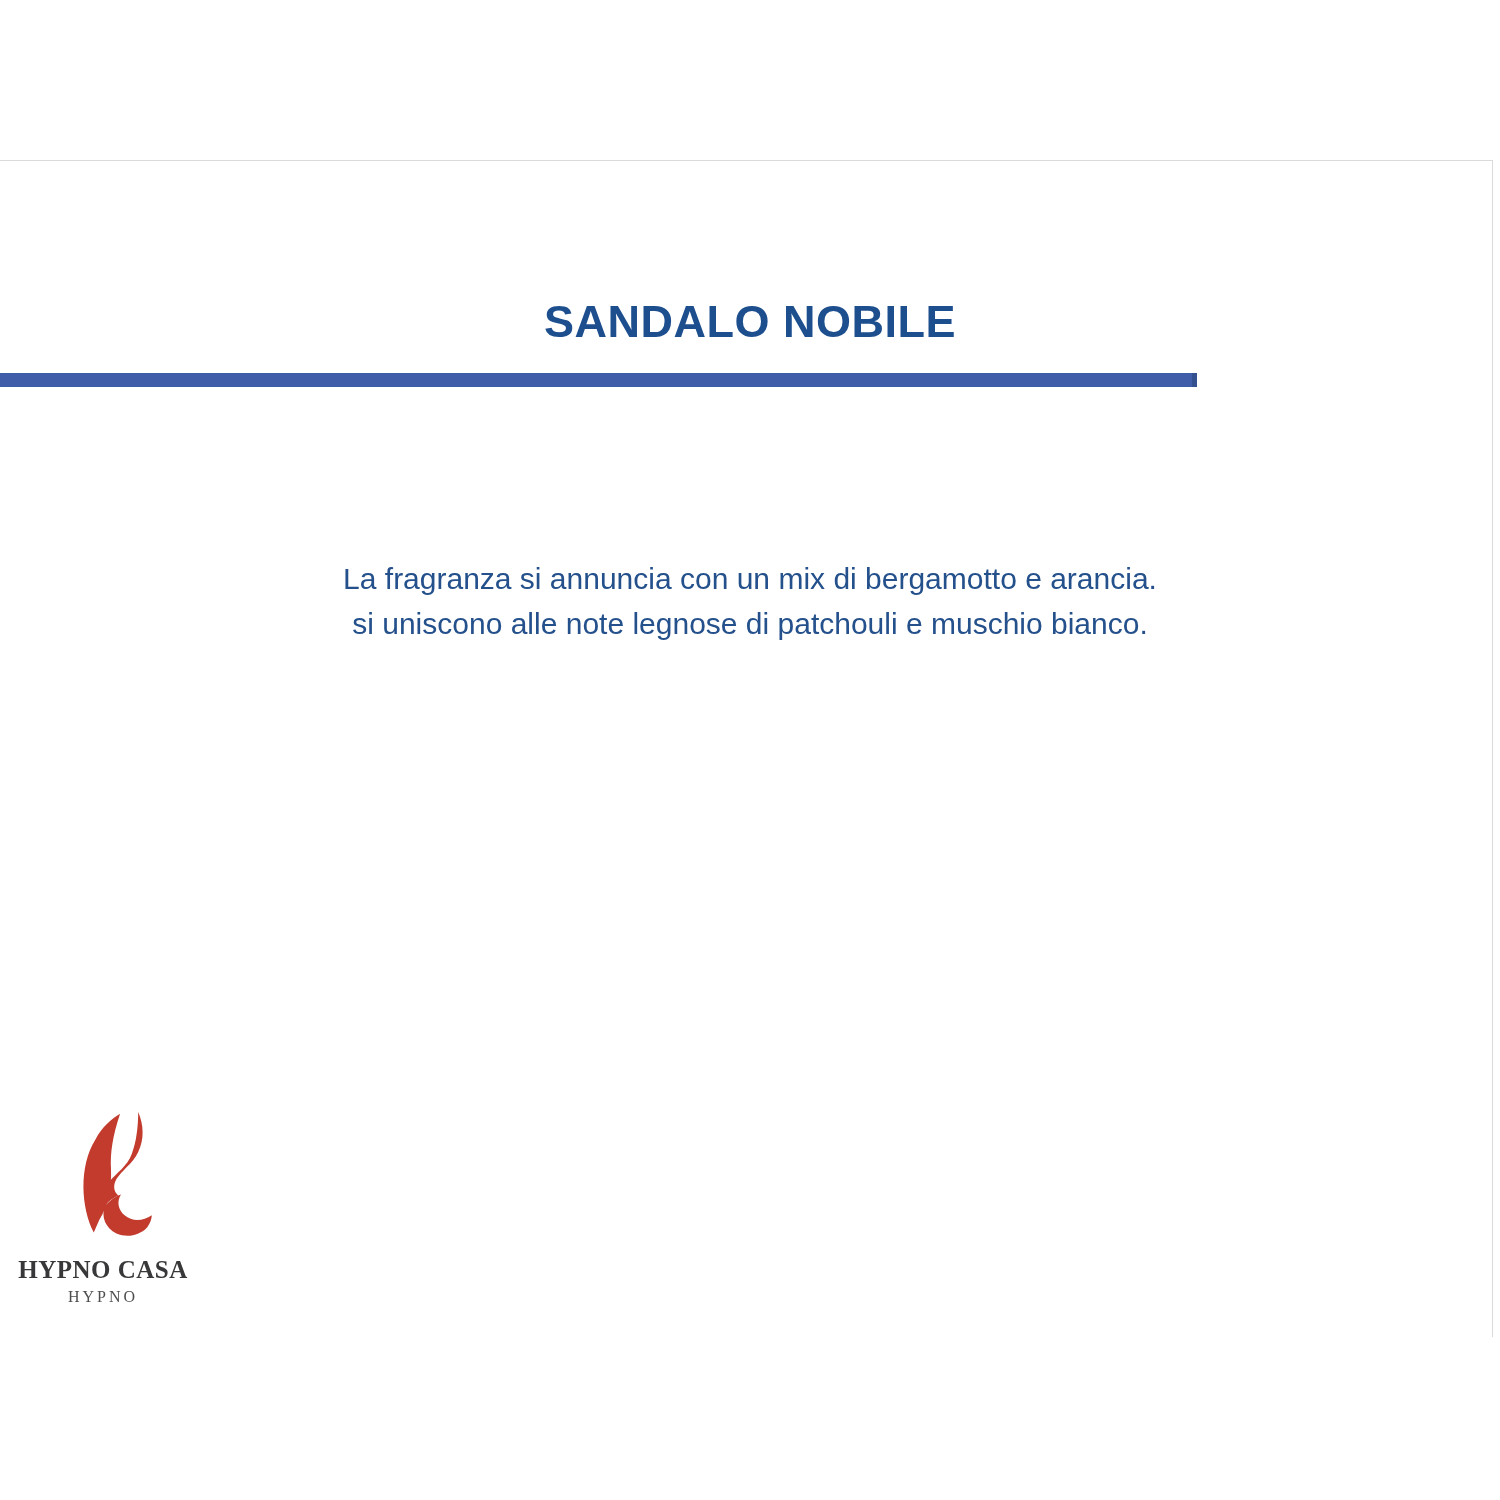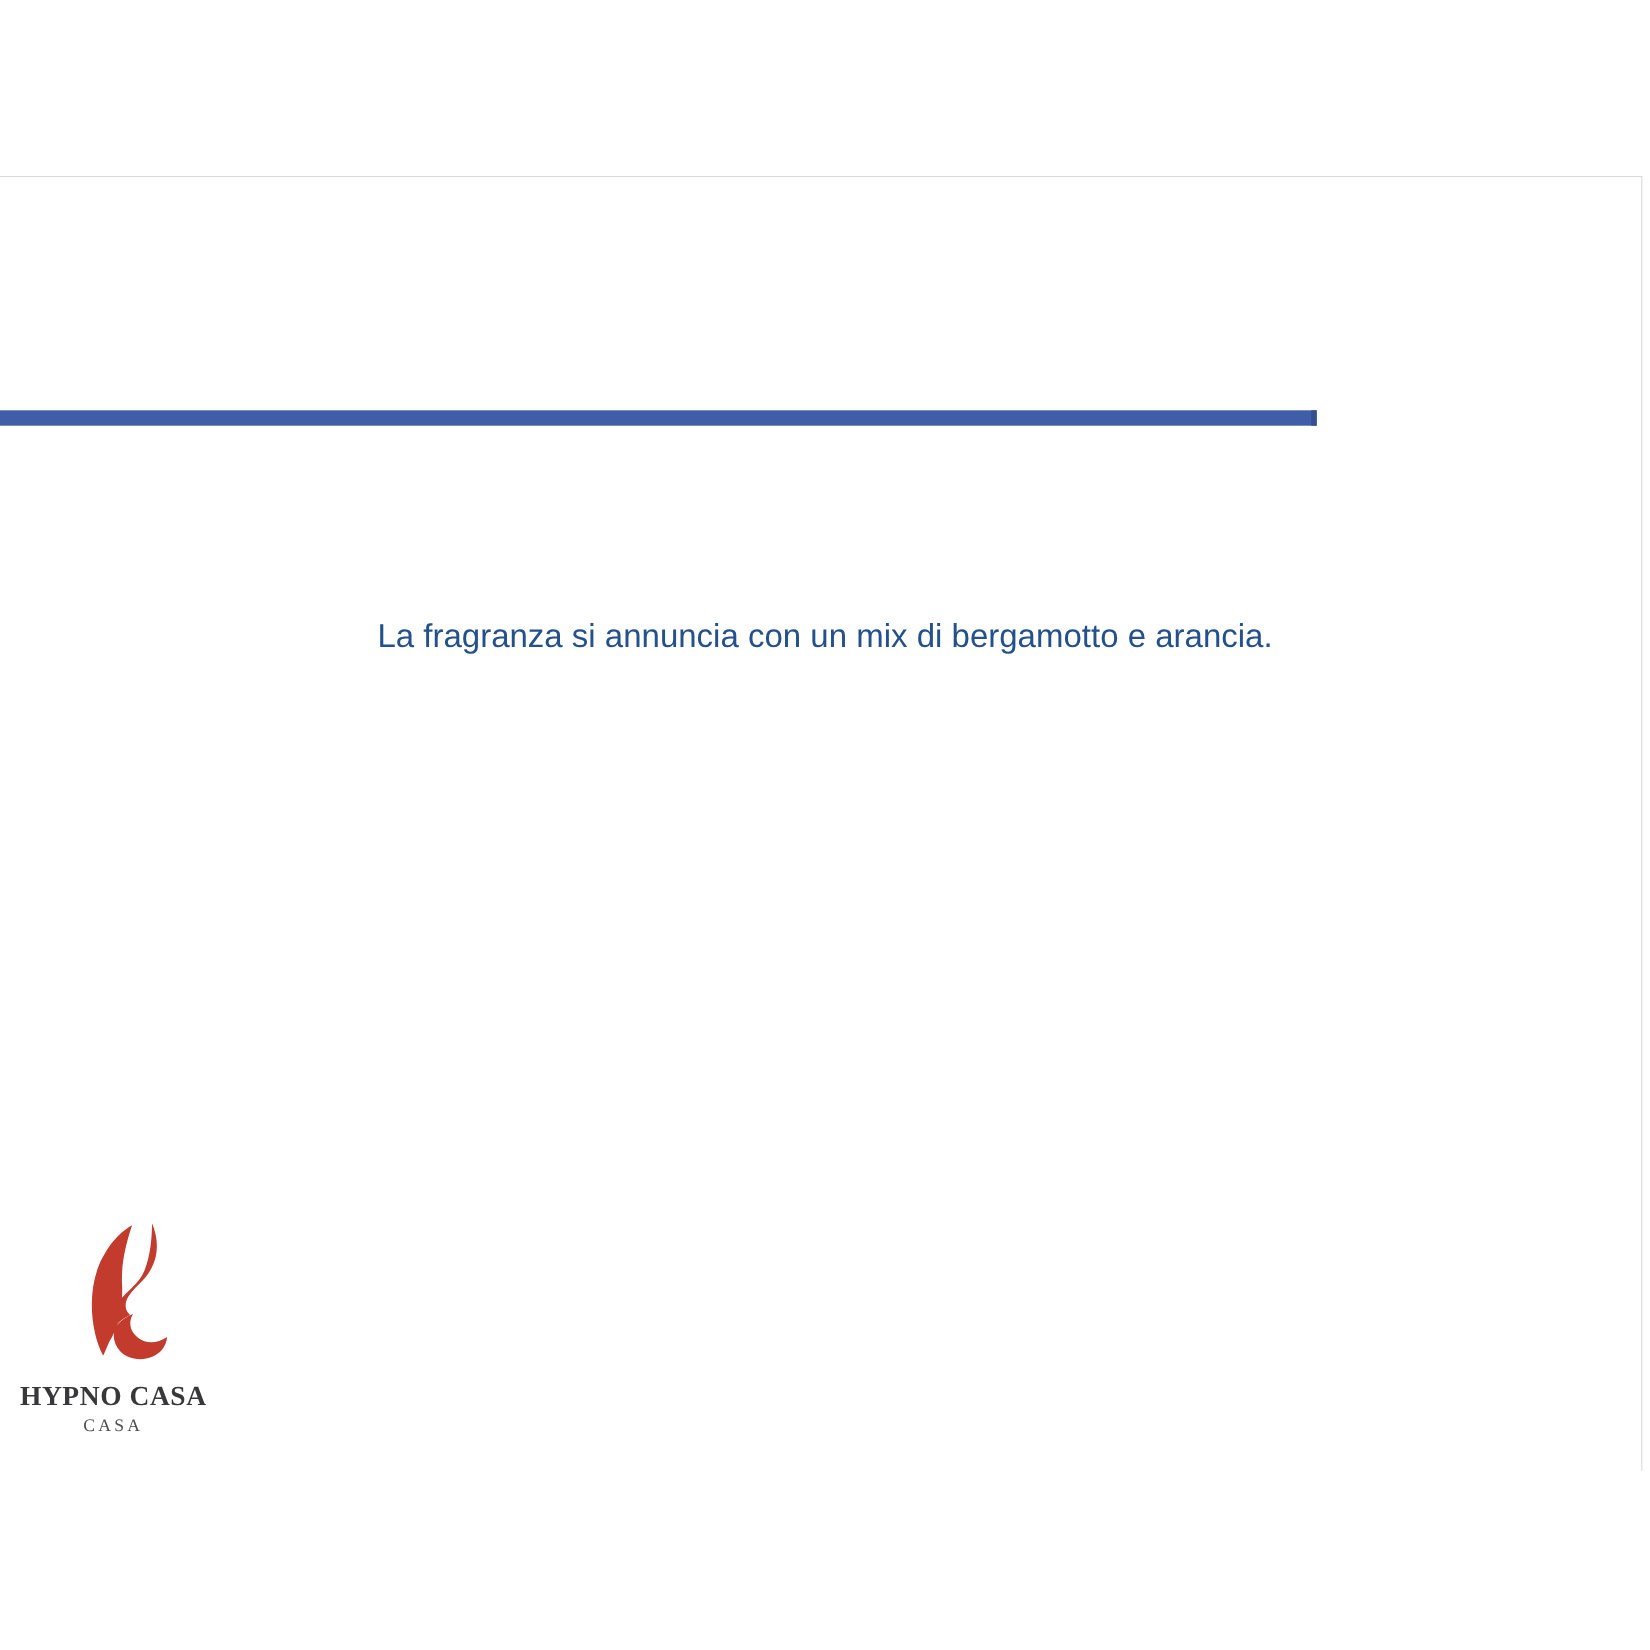--- a/index.html
+++ b/index.html
@@ -87,37 +87,39 @@
     margin-top:4px;
   }
 </style>
 </head>
 <body>
 
 <div class="canvas">
 
   <div class="card"></div>
 
+  <h1 class="page-title">SANDALO NOBILE</h1>
 
   <div class="divider"></div>
 
   <div class="description">
     <div>La fragranza si annuncia con un mix di bergamotto e arancia.</div>
+    <div>si uniscono alle note legnose di patchouli e muschio bianco.</div>
   </div>
 
   <div class="logo">
     <svg class="flame" viewBox="0 0 110 150" xmlns="http://www.w3.org/2000/svg" aria-hidden="true">
       <path d="M36,133 C22,106 19,60 38,30 C45,17 56,7 65,2
                C57,26 54,45 55,63 C56,84 51,106 42,119
                C40,124 38,128 36,133 Z"></path>
       <path d="M85,0 C91,14 92,30 85,44 C79,57 67,64 61,74
                C57,81 58,88 63,92 C57,95 51,99 48,104
                C44,95 46,85 53,77 C61,67 73,60 78,46
                C83,33 85,16 85,0 Z"></path>
       <path d="M48,104 C44,116 49,128 61,134 C73,139 87,136 95,127
                C98,123 100,118 100,114 C90,121 78,121 70,114
                C63,108 61,99 66,91 C60,93 53,98 48,104 Z"></path>
     </svg>
     <div class="brand-name">HYPNO CASA</div>
-    <div class="brand-country">CASA</div>
+    <div class="brand-country">HYPNO</div>
   </div>
 
 </div>
 
 </body></html>

